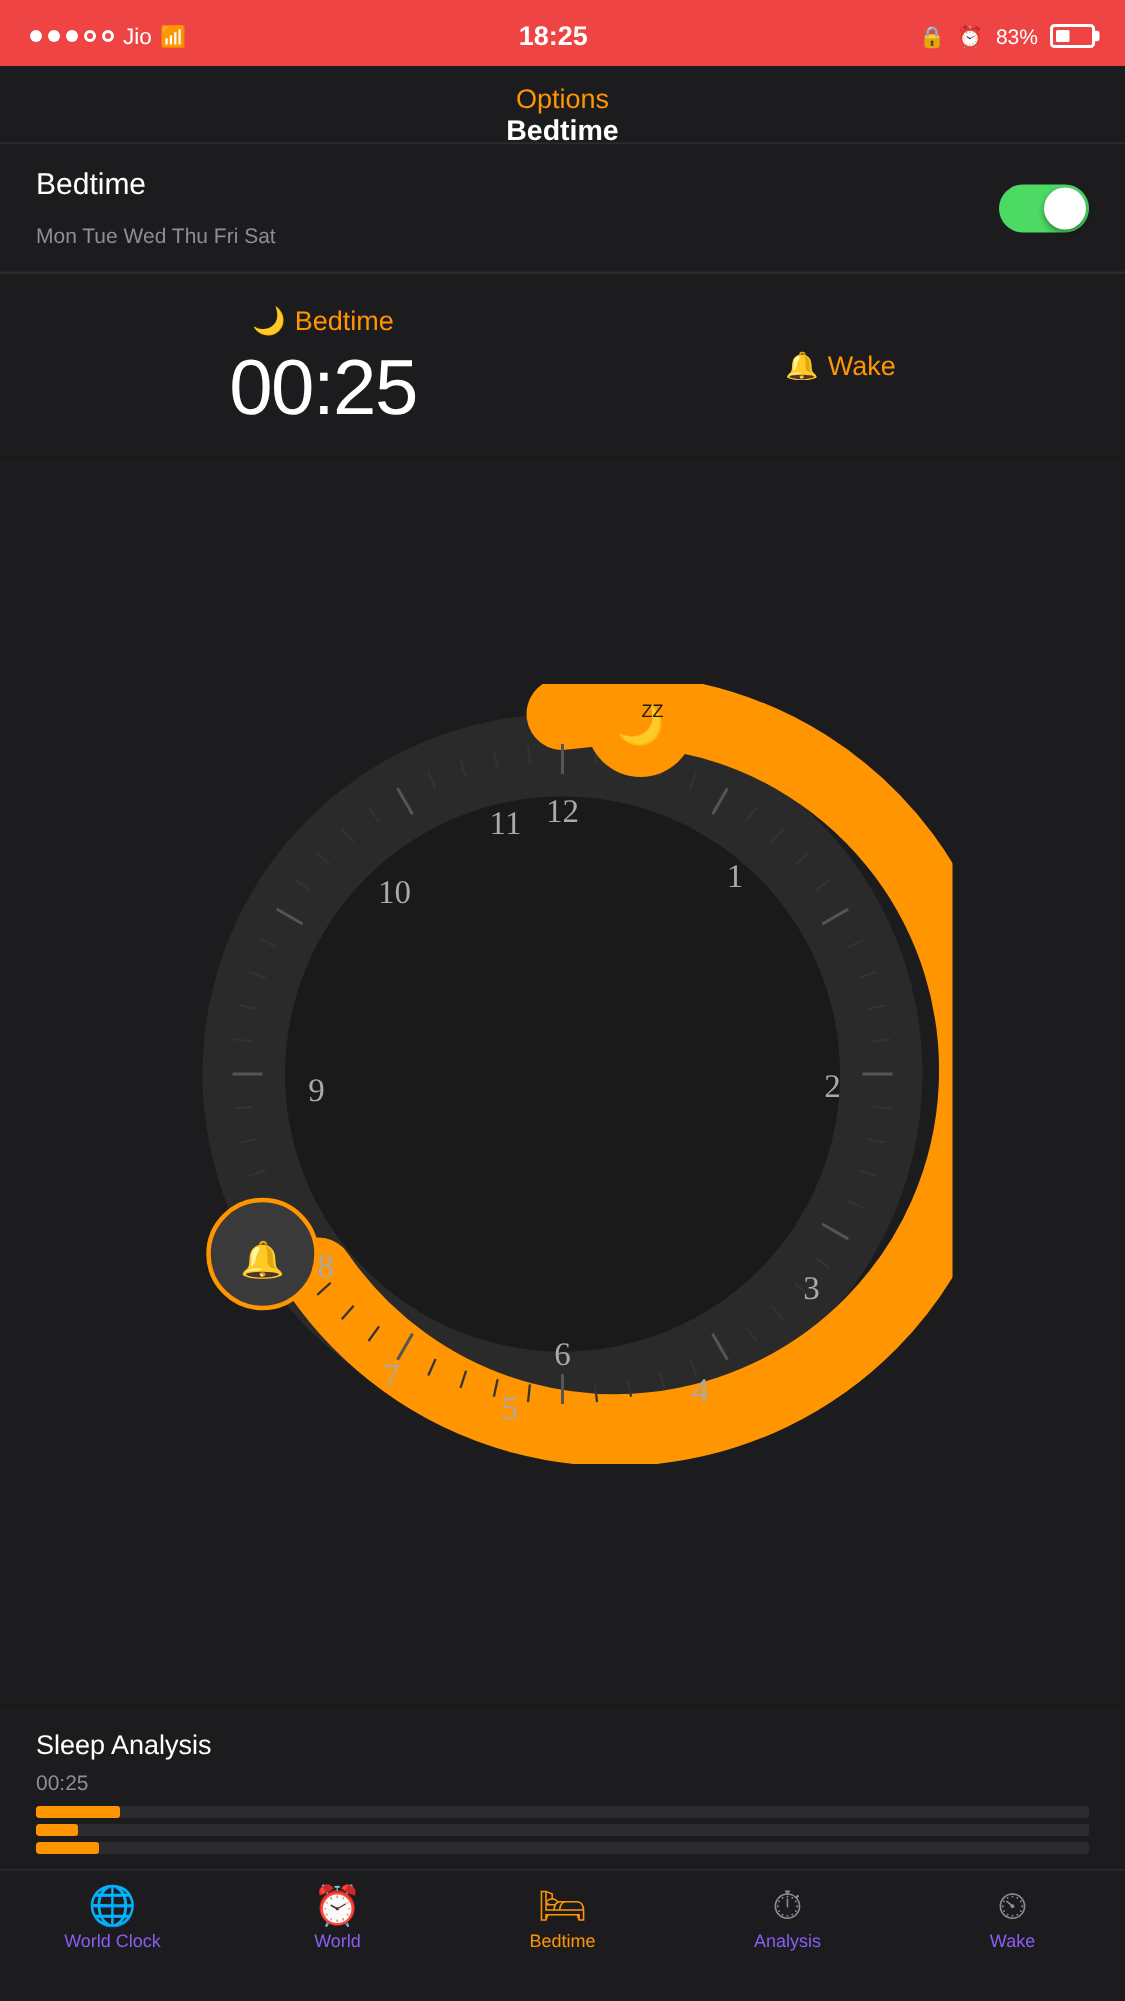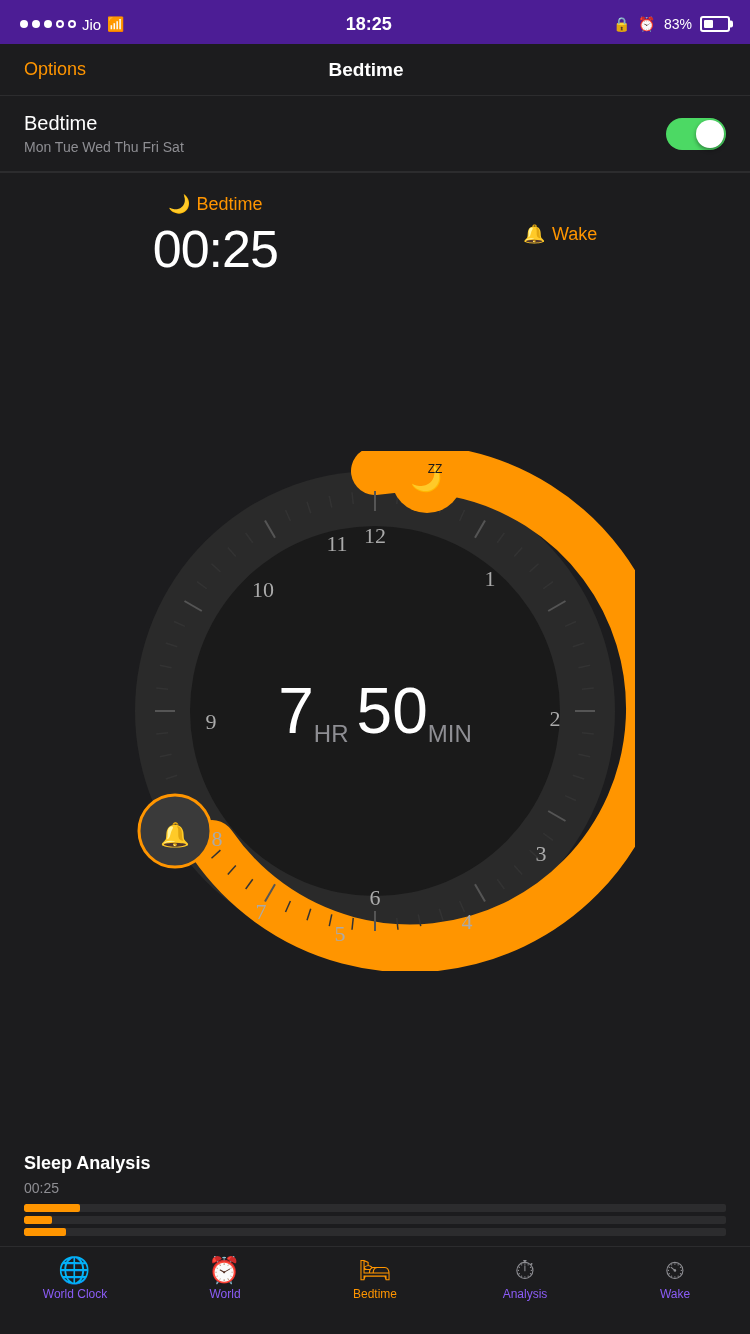--- a/index.html
+++ b/index.html
@@ -14,21 +14,21 @@
       position: relative;
     }
 
     
     .status-bar {
       display: flex;
       justify-content: space-between;
       align-items: center;
       padding: 10px 20px 6px;
       height: 44px;
-      background: #4c1d95;
+      background: #ef4444;
     }
     .status-left { display: flex; align-items: center; gap: 6px; font-size: 16px; }
     .status-dots { display: flex; gap: 4px; }
     .dot { width: 8px; height: 8px; border-radius: 50%; background: #fff; }
     .dot.empty { background: transparent; border: 2px solid #fff; }
     .signal-text { font-size: 15px; font-weight: 500; }
     .wifi-icon { font-size: 14px; }
     .status-center { font-size: 18px; font-weight: 600; }
     .status-right { display: flex; align-items: center; gap: 8px; font-size: 14px; }
     .lock-icon { font-size: 14px; }
@@ -47,37 +47,38 @@
 
     
     .nav-bar {
       background: #1c1c1e;
       display: flex;
       align-items: center;
       justify-content: space-between;
       padding: 12px 24px;
       height: 52px;
       border-bottom: 1px solid #2c2c2e;
+      flex-direction: column;
     }
     .nav-options { color: #ff9500; font-size: 18px; font-weight: 400; }
     .nav-title { font-size: 19px; font-weight: 700; color: #fff; }
     .nav-spacer { width: 80px; }
 
     
     .bedtime-toggle-row {
       background: #1c1c1e;
       padding: 16px 24px;
       display: flex;
       justify-content: space-between;
       align-items: center;
       border-bottom: 1px solid #2c2c2e;
     }
     .bedtime-label-group {}
     .bedtime-label { font-size: 20px; font-weight: 500; }
-    .bedtime-days { font-size: 14px; color: #8e8e93; margin-top: 4px; }
+    .bedtime-days { font-size: 14px; color: #8e8e93; margin-top: 14px; }
     .toggle {
       width: 60px; height: 32px; background: #4cd964; border-radius: 16px;
       position: relative; cursor: pointer;
     }
     .toggle-knob {
       width: 28px; height: 28px; background: #fff; border-radius: 50%;
       position: absolute; top: 2px; right: 2px;
       box-shadow: 0 2px 4px rgba(0,0,0,0.4);
     }
 
@@ -131,21 +132,21 @@
     .sleep-hours { font-size: 64px; font-weight: 200; display: inline; }
     .sleep-hr { font-size: 24px; font-weight: 300; color: #8e8e93; vertical-align: bottom; margin-bottom: 6px; display: inline; }
     .sleep-mins { font-size: 64px; font-weight: 200; display: inline; margin-left: 8px; }
     .sleep-min { font-size: 24px; font-weight: 300; color: #8e8e93; vertical-align: bottom; margin-bottom: 6px; display: inline; }
 
     
     .sleep-analysis {
       background: #1c1c1e;
       padding: 16px 24px 10px;
     }
-    .sleep-analysis-title { font-size: 18px; font-weight: 700; margin-bottom: 6px; }
+    .sleep-analysis-title { font-size: 18px; font-weight: 400; margin-bottom: 6px; }
     .sleep-time-label { font-size: 14px; color: #8e8e93; margin-bottom: 8px; }
     .sleep-bars { display: flex; flex-direction: column; gap: 4px; }
     .sleep-bar {
       height: 8px; background: #2c2c2e; border-radius: 2px;
       position: relative; overflow: hidden;
     }
     .sleep-bar-fill {
       height: 100%; background: #ff9500; border-radius: 2px;
       position: absolute; left: 0; top: 0;
     }
@@ -347,23 +348,20 @@
 
         <circle cx="312" cy="26" r="36" fill="#ff9500"></circle>
 
         <text x="312" y="36" fill="#1a1a1a" font-size="26" text-anchor="middle" font-family="Helvetica Neue">🌙</text>
         <text x="320" y="22" fill="#1a1a1a" font-size="12" text-anchor="middle">ZZ</text>
 
         <circle cx="60" cy="380" r="36" fill="#3a3a3a" stroke="#ff9500" stroke-width="3"></circle>
         <text x="60" y="392" fill="#ff9500" font-size="24" text-anchor="middle" font-family="Helvetica Neue">🔔</text>
       </svg>
 
-      <div class="sleep-duration">
-        <span class="sleep-hours">7</span><span class="sleep-hr">HR</span><span class="sleep-mins">50</span><span class="sleep-min">MIN</span>
-      </div>
     </div>
   </div>
 
   <div class="sleep-analysis">
     <div class="sleep-analysis-title">Sleep Analysis</div>
     <div class="sleep-time-label">00:25</div>
     <div class="sleep-bars">
       <div class="sleep-bar">
         <div class="sleep-bar-fill" style="width: 8%"></div>
       </div>

